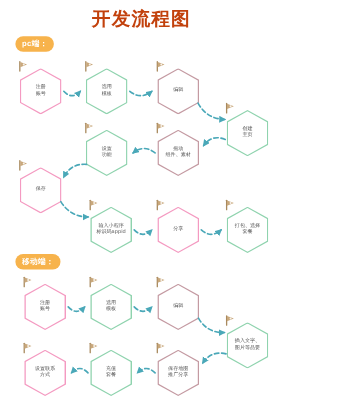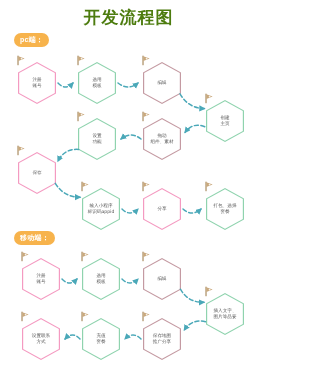--- a/index.html
+++ b/index.html
@@ -11,21 +11,21 @@
     position:relative;
   }
   #stage{position:absolute;inset:0;}
 
   .title{
     position:absolute;
     left:0;right:0;top:6px;
     text-align:center;
     font-size:17px;
     font-weight:bold;
-    color:#4d7c0f;
+    color:#c2410c;
     letter-spacing:1px;
     font-family:"DejaVu Sans",sans-serif;
   }
 
   .badge{
     position:absolute;
     background:#f7b34c;
     color:#ffffff;
     font-size:7px;
     font-weight:bold;

